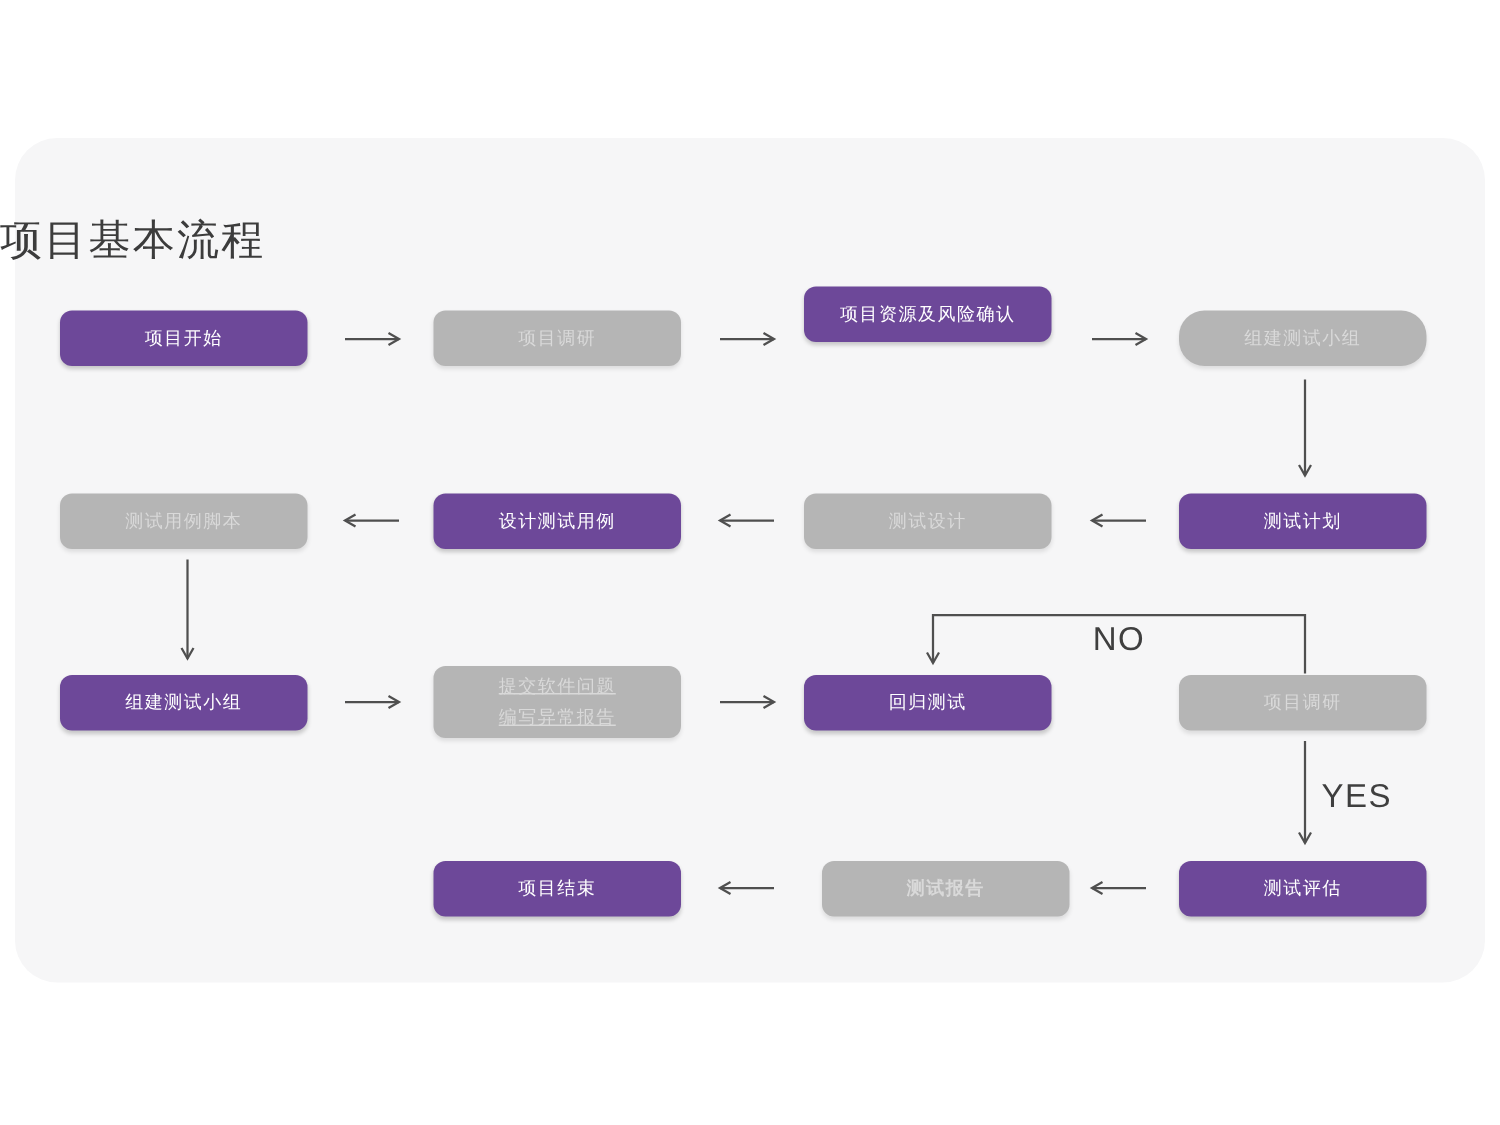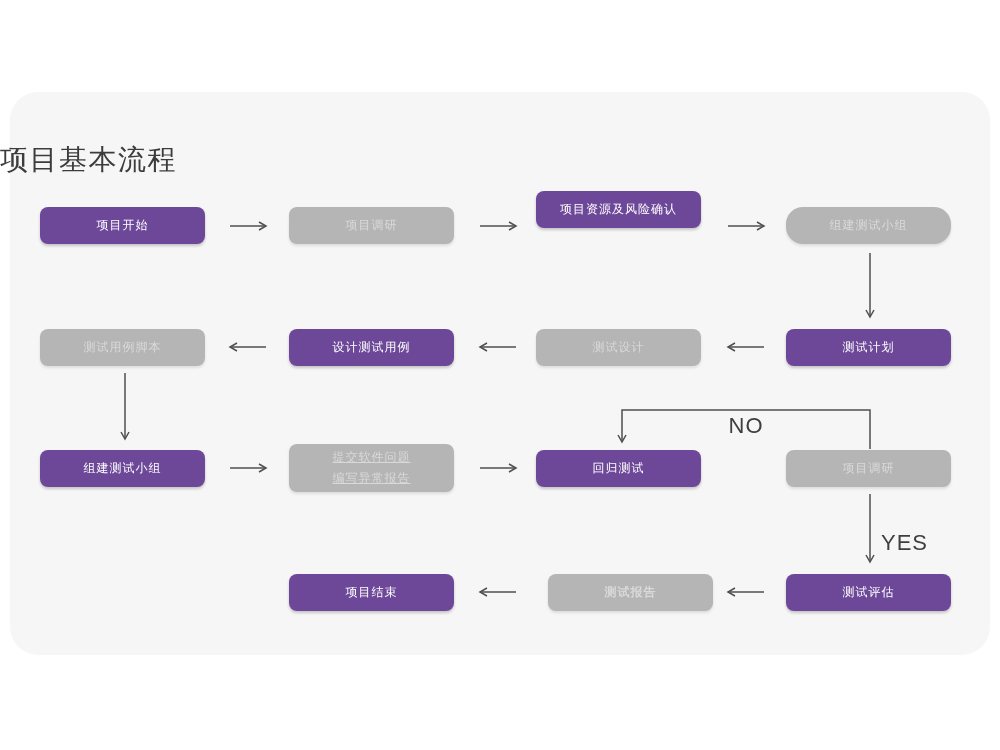--- a/index.html
+++ b/index.html
@@ -85,21 +85,20 @@
   }
   .edge-label.no {
     left: 746px;
     top: 426px;
     transform: translate(-50%, -50%);
   }
   .edge-label.yes {
     left: 881px;
     top: 531px;
     transform: translateY(-50%);
-    margin-top: 12px;
   }
 </style>
 </head>
 <body>
 
 <div class="stage">
   <div class="card"></div>
 
   <div class="title">项目基本流程</div>
 

